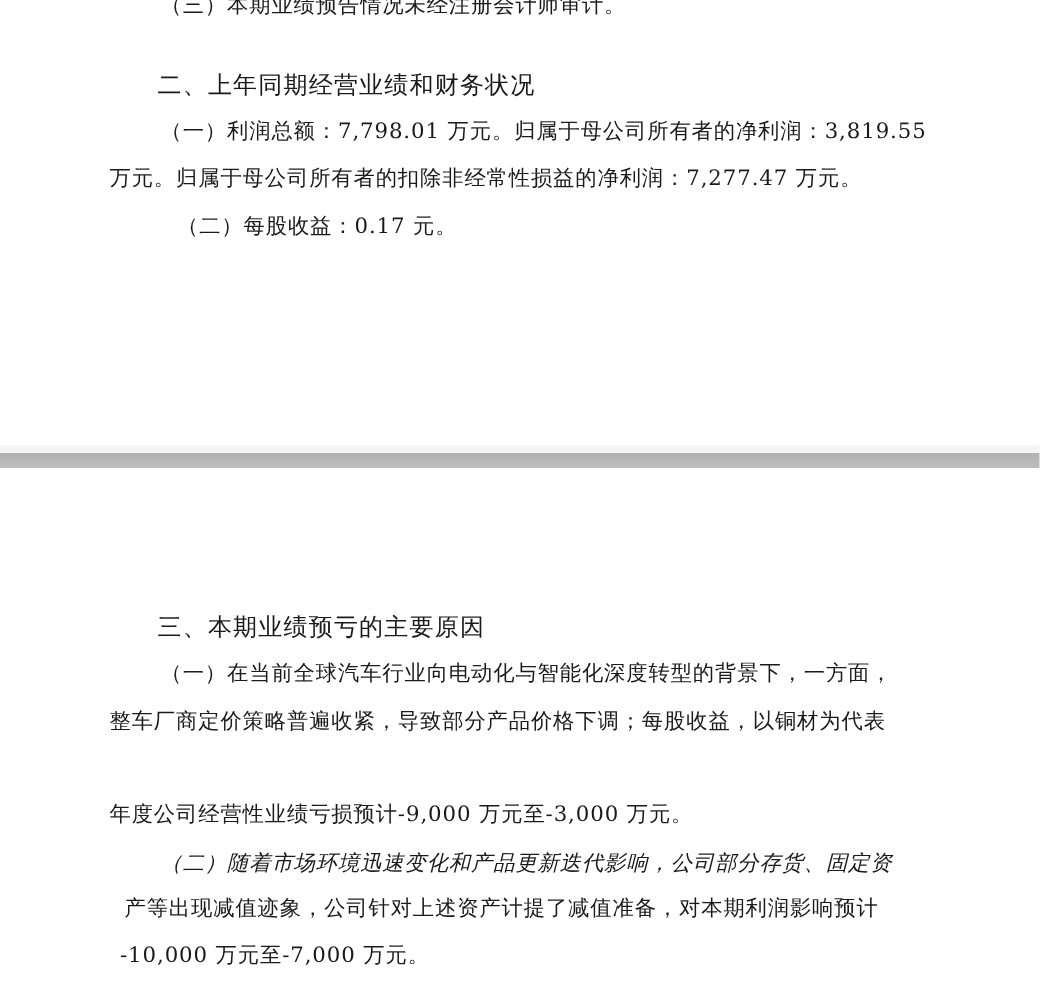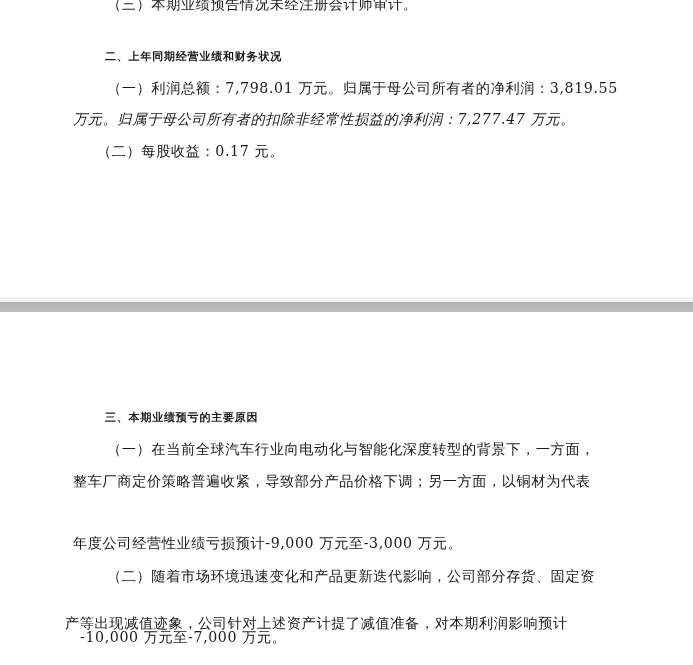--- a/index.html
+++ b/index.html
@@ -7,42 +7,42 @@
     width: 693px; height: 665px; overflow: hidden;
     background: #ffffff; position: relative;
     font-family: "DejaVu Serif", "Liberation Serif", serif;
     color: #1a1a1a;
   }
   .page { position: absolute; left: 0; width: 656px; background: #fff; }
   .line {
     position: absolute; white-space: nowrap;
     font-size: 14.2px; line-height: 20px; letter-spacing: 0.6px;
   }
-  .heading { font-weight: bold; font-family: "DejaVu Sans", "Liberation Sans", sans-serif; font-size: 11px; letter-spacing: 0.8px; }
+  .heading { font-weight: normal; font-family: "DejaVu Sans", "Liberation Sans", sans-serif; font-size: 16px; letter-spacing: 0.8px; }
   .sep-light { position: absolute; left: 0; top: 297px; width: 693px; height: 5px; background: #f4f4f4; }
   .sep-gray {
     position: absolute; left: 0; top: 302px; width: 693px; height: 10px;
     background: linear-gradient(#b2b2b2, #bebebe);
   }
 </style>
 </head>
 <body>
 
 <div class="page" style="top:0;height:297px;">
   <div class="line" style="left:107px;top:-6px;">（三）本期业绩预告情况未经注册会计师审计。</div>
   <div class="line heading" style="left:105px;top:47px;">二、上年同期经营业绩和财务状况</div>
   <div class="line" style="left:107px;top:78px;">（一）利润总额：7,798.01 万元。归属于母公司所有者的净利润：3,819.55</div>
-  <div class="line" style="left:73px;top:109px;font-style:italic;">万元。归属于母公司所有者的扣除非经常性损益的净利润：7,277.47 万元。</div>
-  <div class="line" style="left:97px;top:141px;">（二）每股收益：0.17 元。</div>
+  <div class="line" style="left:73px;top:109px;">万元。归属于母公司所有者的扣除非经常性损益的净利润：7,277.47 万元。</div>
+  <div class="line" style="left:118px;top:141px;">（二）每股收益：0.17 元。</div>
 </div>
 
 <div class="sep-light"></div>
 <div class="sep-gray"></div>
 
 <div class="page" style="top:312px;height:353px;">
   <div class="line" style="left:107px;top:127px;">（一）在当前全球汽车行业向电动化与智能化深度转型的背景下，一方面，</div>
   <div class="line heading" style="left:105px;top:96px;">三、本期业绩预亏的主要原因</div>
-  <div class="line" style="left:73px;top:159px;">整车厂商定价策略普遍收紧，导致部分产品价格下调；另一方面，以铜材为代表</div>
+  <div class="line" style="left:73px;top:159px;">整车厂商定价策略普遍收紧，导致部分产品价格下调；每股收益，以铜材为代表</div>
   <div class="line" style="left:73px;top:221px;">年度公司经营性业绩亏损预计-9,000 万元至-3,000 万元。</div>
-  <div class="line" style="left:107px;top:254px;">（二）随着市场环境迅速变化和产品更新迭代影响，公司部分存货、固定资</div>
-  <div class="line" style="left:65px;top:284px;margin-top:17px;">产等出现减值迹象，公司针对上述资产计提了减值准备，对本期利润影响预计</div>
+  <div class="line" style="left:107px;top:254px;font-style:italic;">（二）随着市场环境迅速变化和产品更新迭代影响，公司部分存货、固定资</div>
+  <div class="line" style="left:83px;top:284px;">产等出现减值迹象，公司针对上述资产计提了减值准备，对本期利润影响预计</div>
   <div class="line" style="left:80px;top:315px;">-10,000 万元至-7,000 万元。</div>
 </div>
 
 </body></html>

